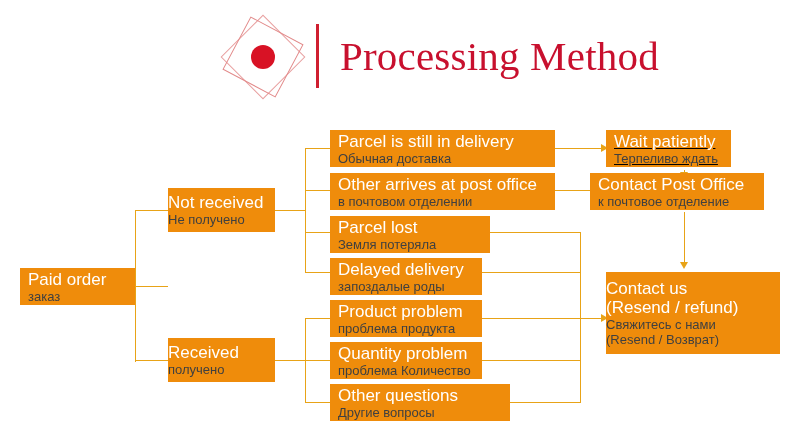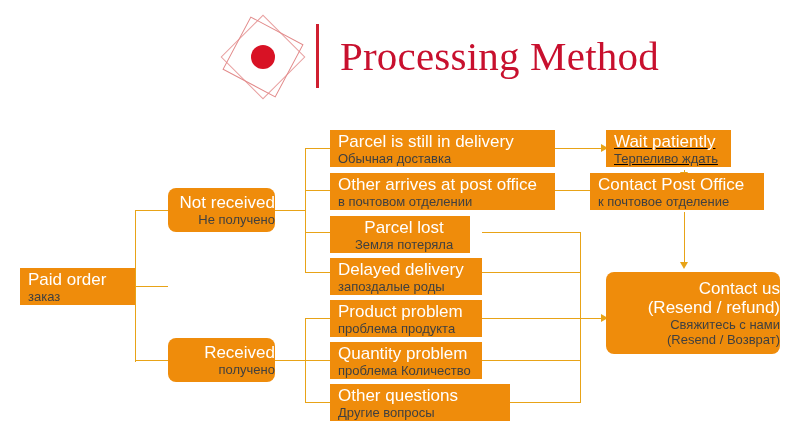--- a/index.html
+++ b/index.html
@@ -26,21 +26,21 @@
          font-family:"Liberation Serif", serif;
          font-size:41px;line-height:52px;color:#c8102e;letter-spacing:.2px;
          white-space:nowrap;font-weight:400;}
 
   
   .box{position:absolute;background:#ef8c0b;box-sizing:border-box;
        display:flex;flex-direction:column;justify-content:center;
        padding-left:8px;overflow:hidden;}
   .box .en{color:#ffffff;font-size:17px;line-height:19px;white-space:nowrap;}
   .box .ru{color:#404040;font-size:13px;line-height:15px;white-space:nowrap;}
-  .box.center{align-items:flex-end;padding-left:0;border-radius:8px;}
+  .box.center{align-items:flex-start;padding-left:0;}
   .box.center .en,.box.center .ru{text-align:center;}
 
   
   .h{position:absolute;height:1.4px;background:#e8a317;}
   .v{position:absolute;width:1.4px;background:#e8a317;}
   .arrR{position:absolute;width:0;height:0;
         border-top:4.5px solid transparent;border-bottom:4.5px solid transparent;
         border-left:7px solid #e8a317;}
   .arrD{position:absolute;width:0;height:0;
         border-left:4.5px solid transparent;border-right:4.5px solid transparent;
@@ -106,36 +106,36 @@
   <div class="box" style="left:20px;top:268px;width:115px;height:37px;">
     <span class="en">Paid order</span>
     <span class="ru">заказ</span>
   </div>
 
   <div class="box center" style="left:168px;top:188px;width:107px;height:44px;">
     <span class="en">Not received</span>
     <span class="ru">Не получено</span>
   </div>
 
-  <div class="box center" style="left:168px;top:338px;width:107px;height:44px;padding-left:28px;">
+  <div class="box center" style="left:168px;top:338px;width:107px;height:44px;">
     <span class="en">Received</span>
     <span class="ru">получено</span>
   </div>
 
   <div class="box" style="left:330px;top:130px;width:225px;height:37px;">
     <span class="en">Parcel is still in delivery</span>
     <span class="ru">Обычная доставка</span>
   </div>
 
   <div class="box" style="left:330px;top:173px;width:225px;height:37px;">
     <span class="en">Other arrives at post office</span>
     <span class="ru">в почтовом отделении</span>
   </div>
 
-  <div class="box" style="left:330px;top:216px;width:140px;height:37px;text-align:center;">
+  <div class="box" style="left:330px;top:216px;width:160px;height:37px;">
     <span class="en">Parcel lost</span>
     <span class="ru">Земля потеряла</span>
   </div>
 
   <div class="box" style="left:330px;top:258px;width:152px;height:37px;">
     <span class="en">Delayed delivery</span>
     <span class="ru">запоздалые роды</span>
   </div>
 
   <div class="box" style="left:330px;top:300px;width:152px;height:37px;">

